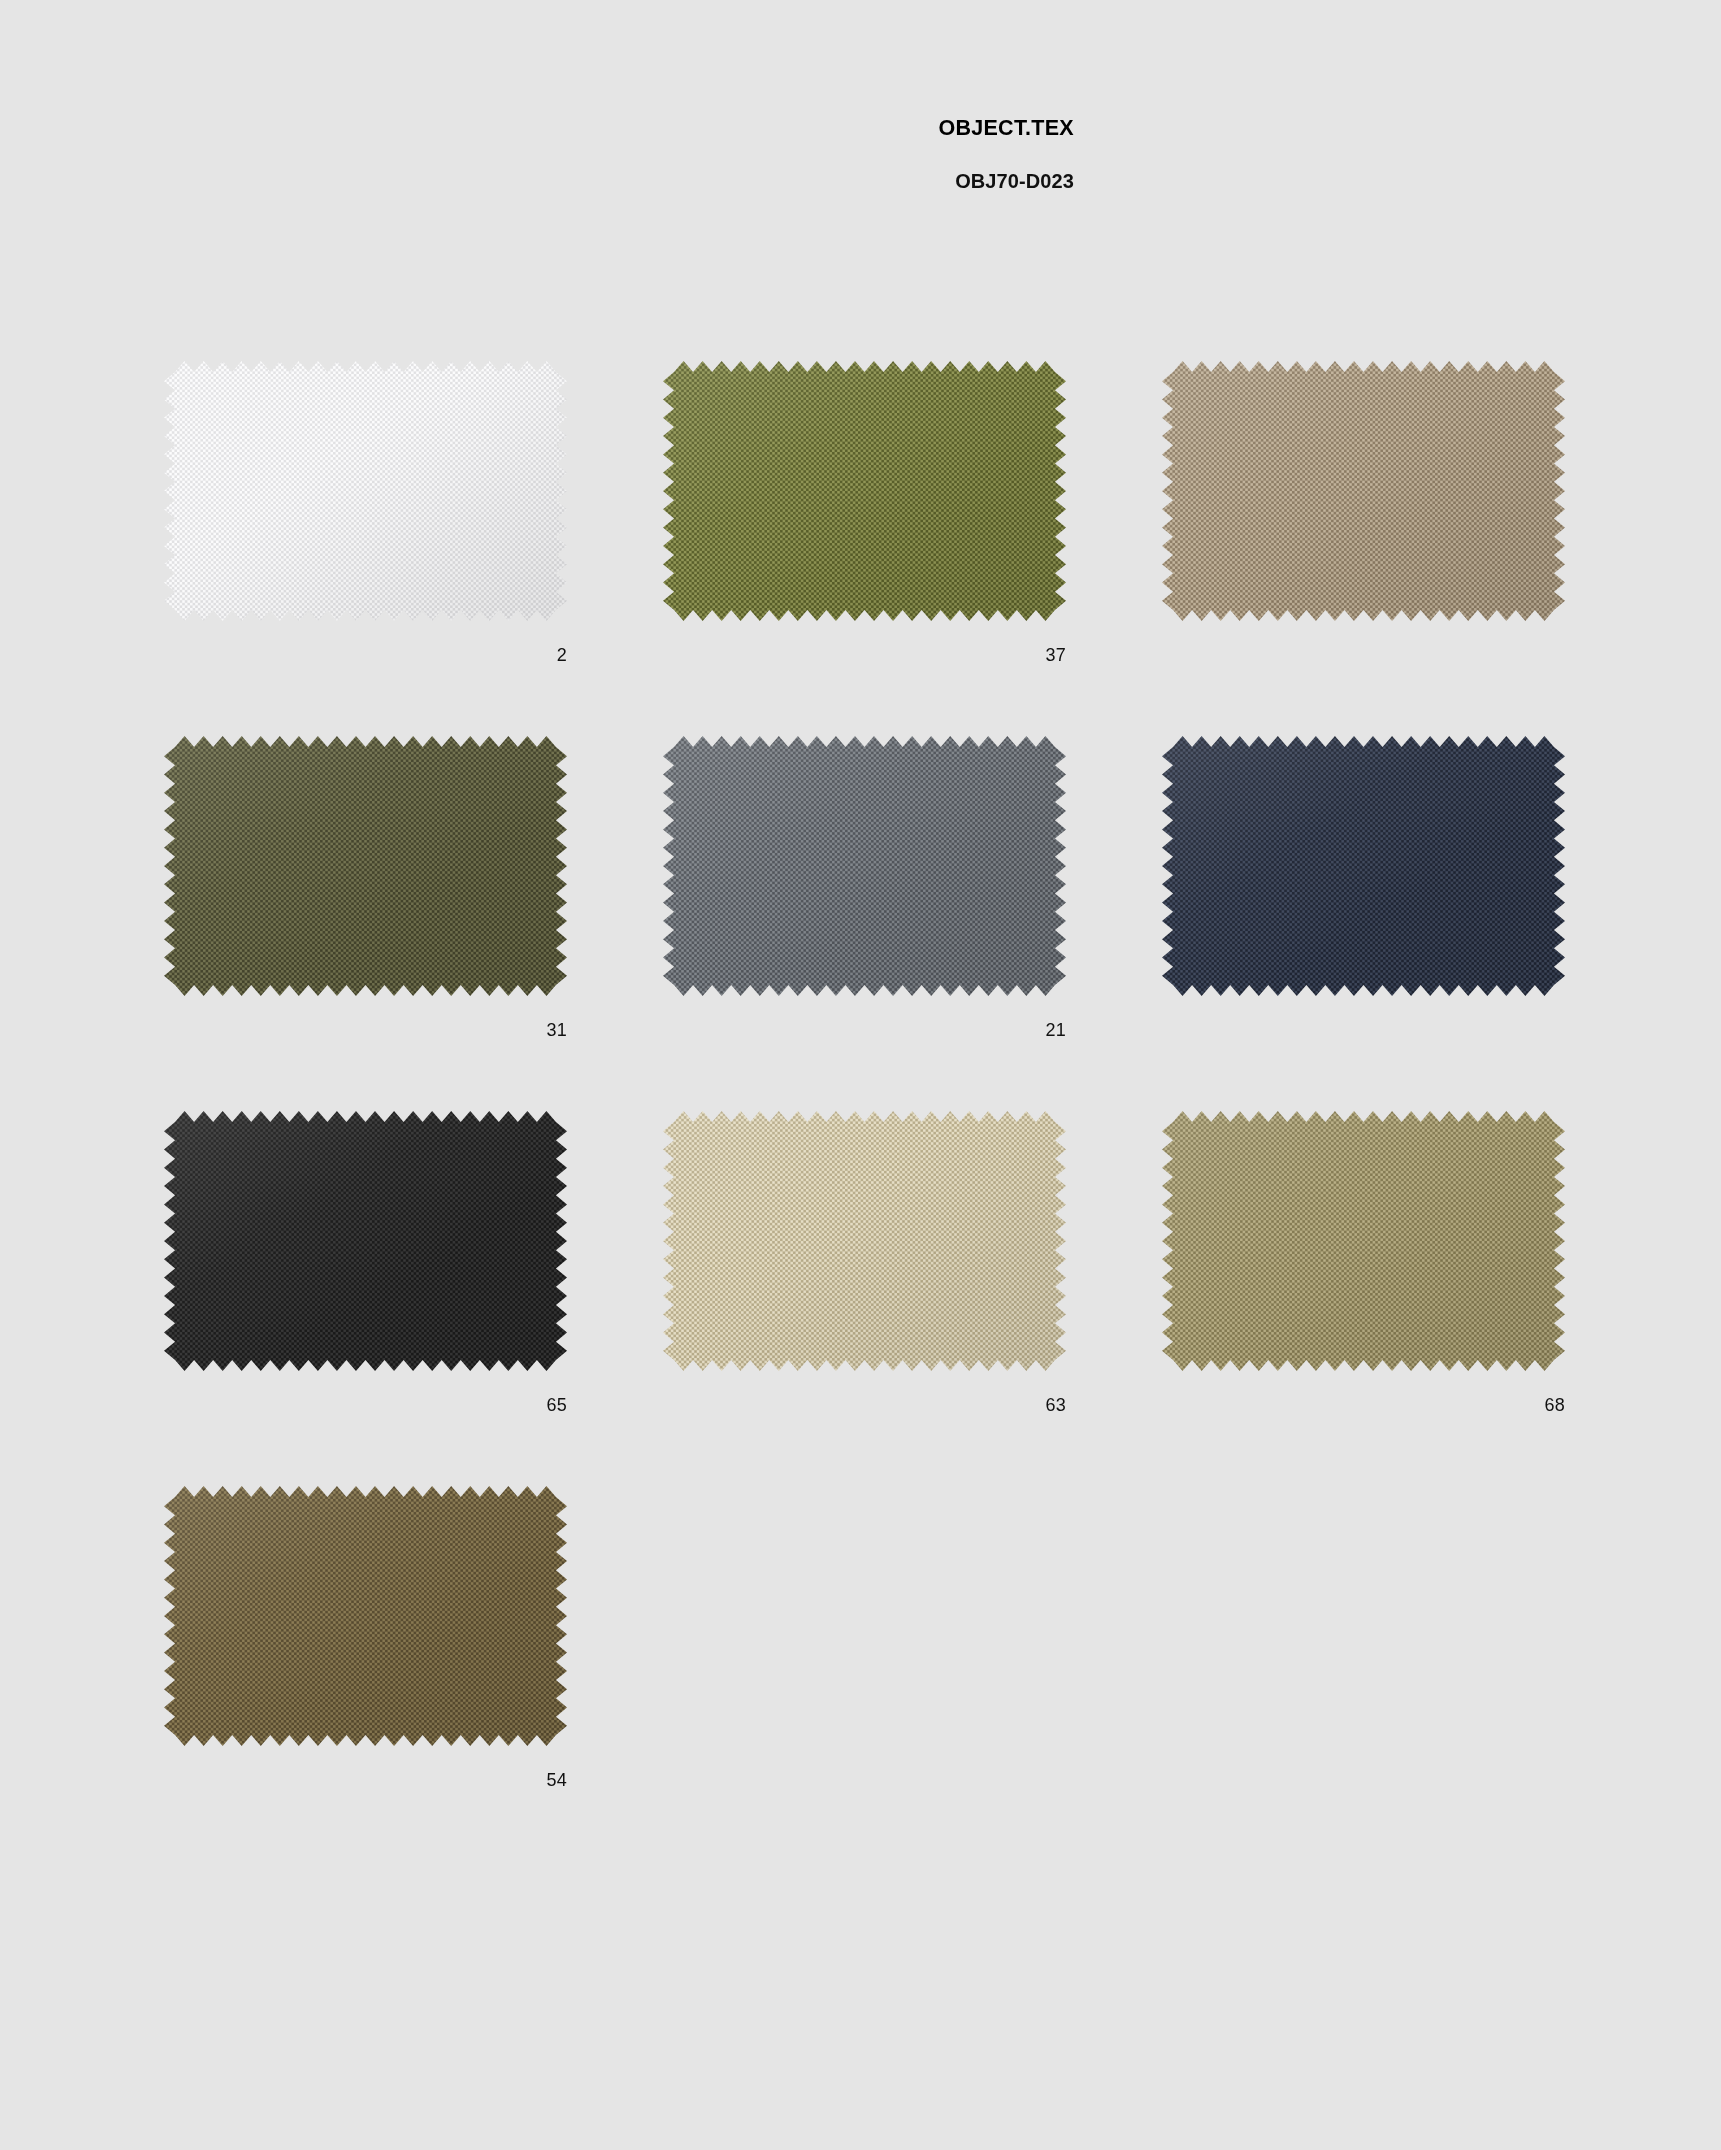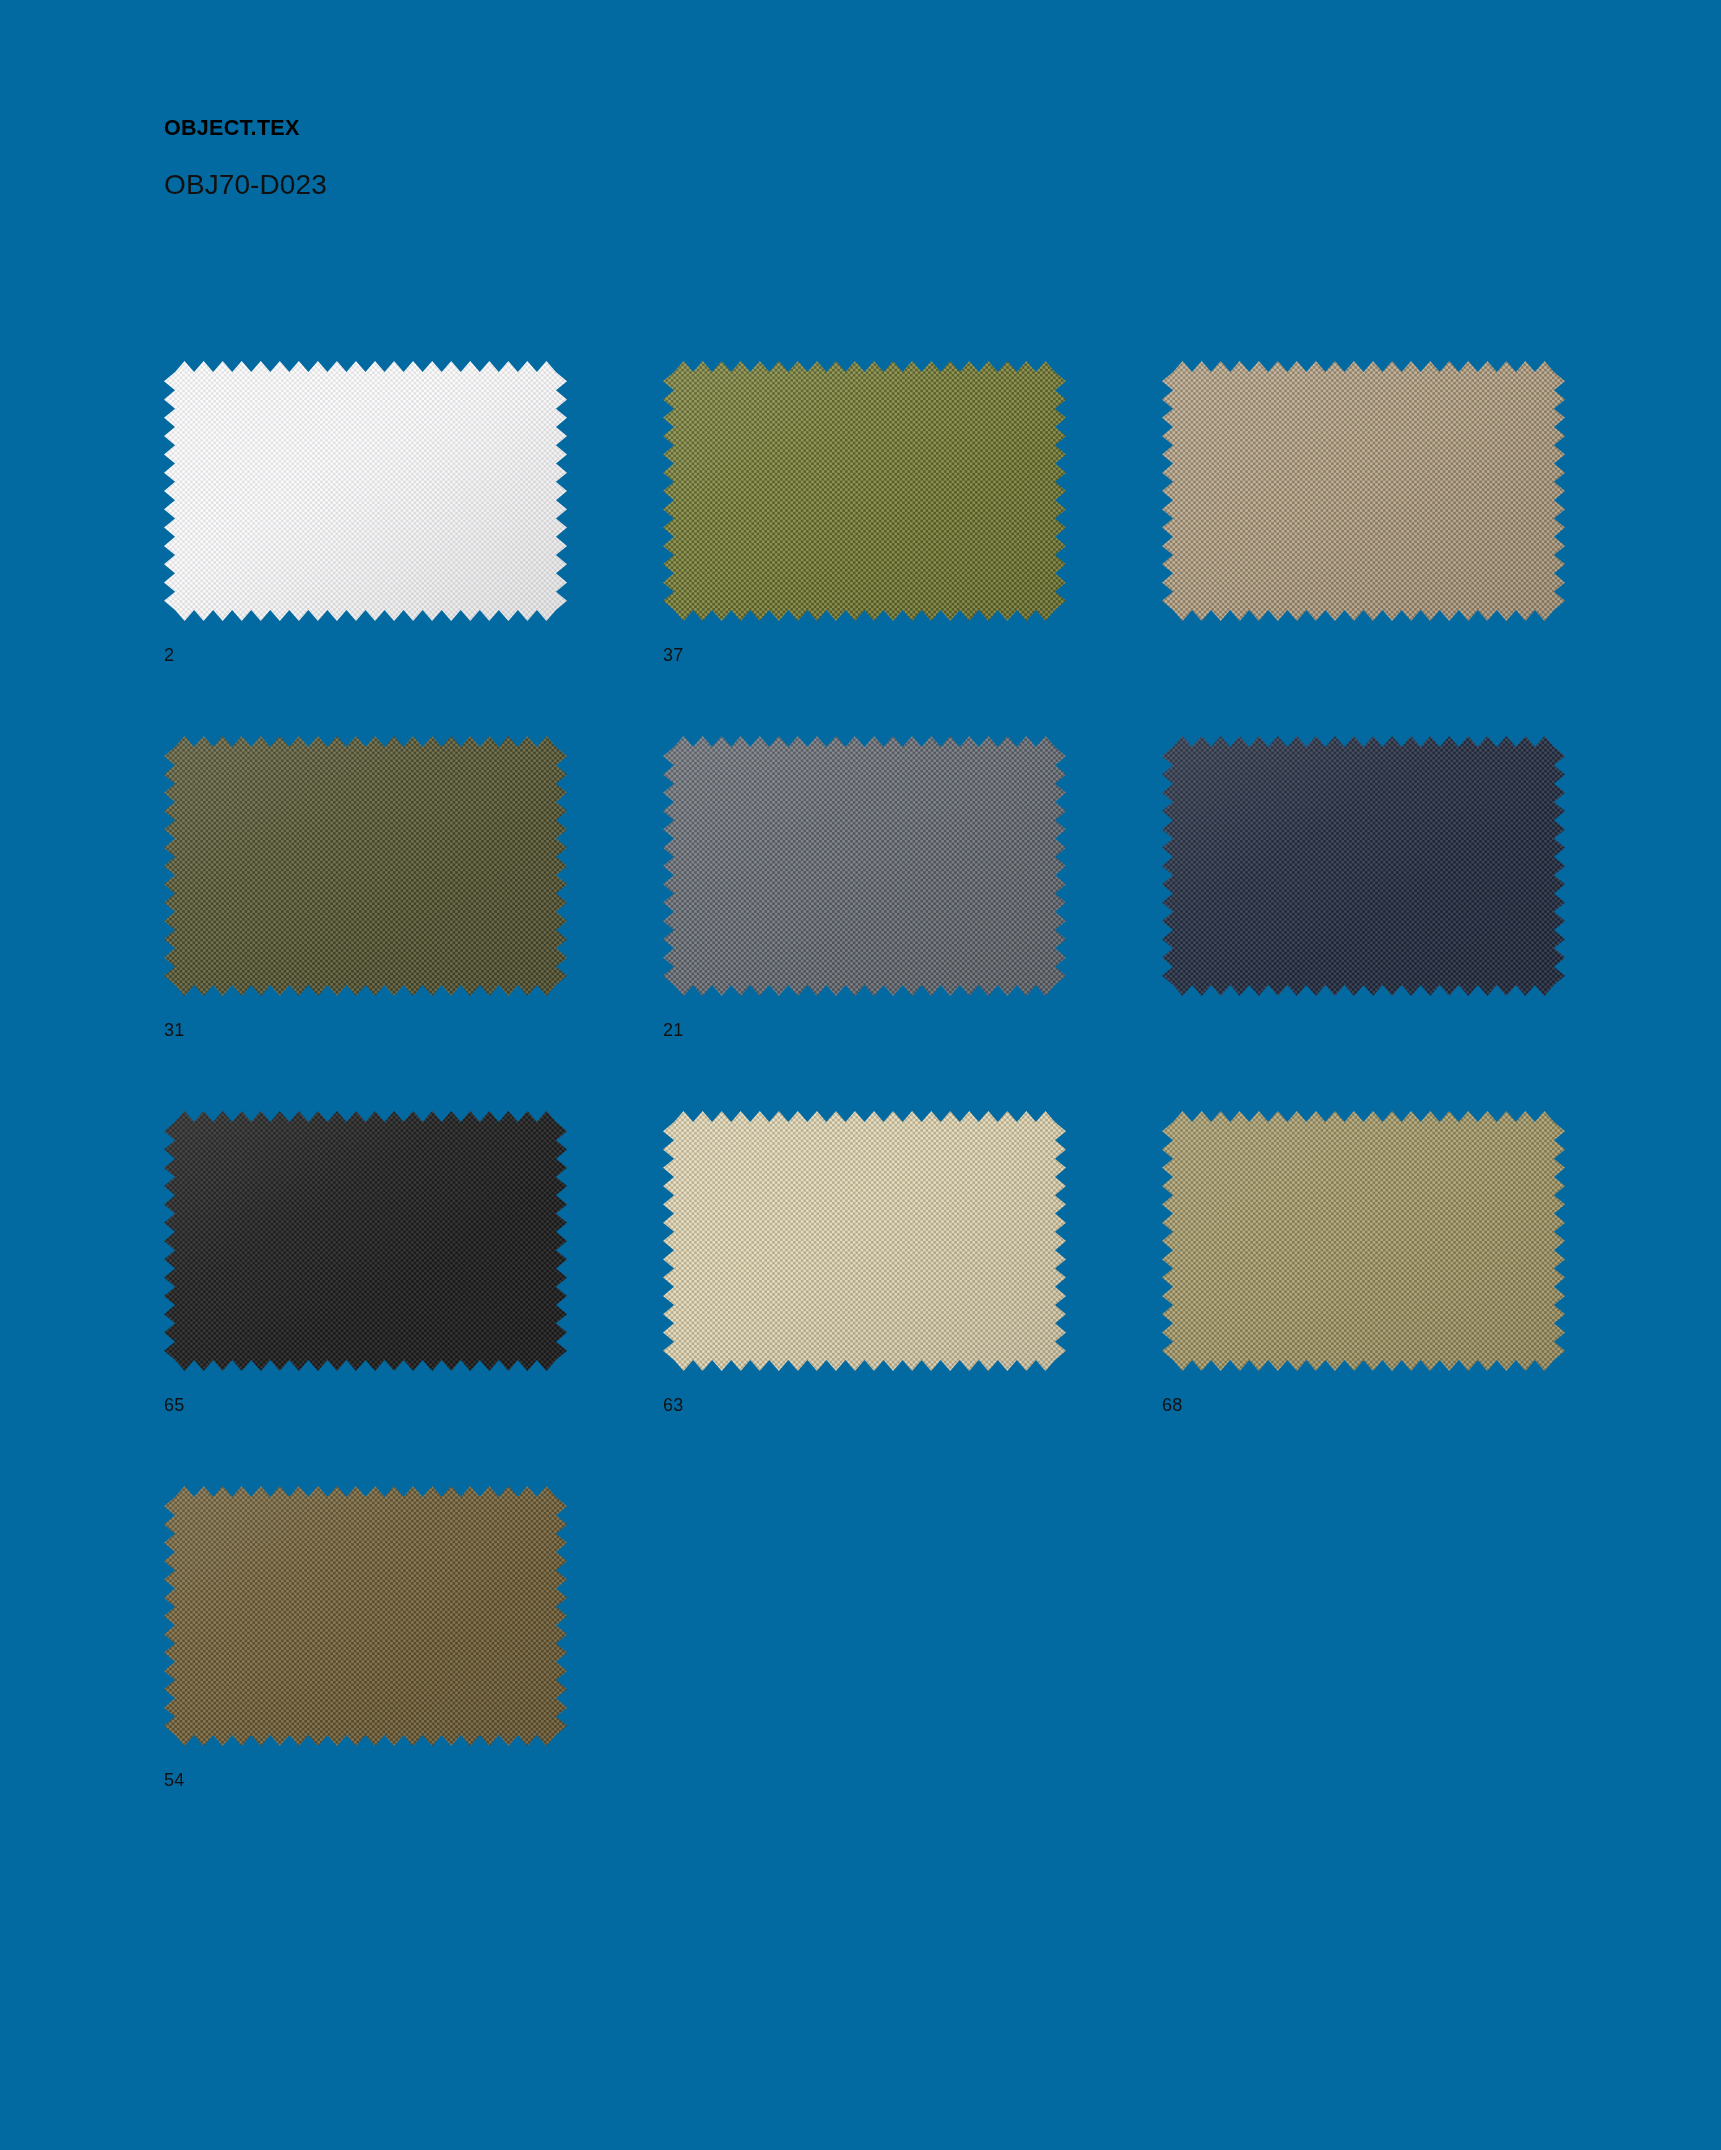--- a/index.html
+++ b/index.html
@@ -15,42 +15,43 @@
     font-family: "Liberation Sans", sans-serif;
     color: #111111;
     -webkit-font-smoothing: antialiased;
     position: relative;
     overflow: hidden;
   }
 
   .page {
     position: absolute;
     inset: 0;
-    background: #0369a1;
+    background: #e5e5e5;
+    text-align: right;
   }
 
   
   .header {
     position: absolute;
     left: 164px;
     top: 118px;
     width: 910px;
   }
   .brand {
     font-size: 21.5px;
     font-weight: bold;
     letter-spacing: 0.3px;
     line-height: 1;
     color: #000;
     margin: 0;
     white-space: nowrap;
   }
   .code {
-    font-size: 28px;
-    font-weight: normal;
+    font-size: 20px;
+    font-weight: bold;
     letter-spacing: 0.1px;
     line-height: 1;
     color: #111;
     margin: 0;
     padding-top: 31px;
     white-space: nowrap;
   }
 
   
   .grid {

